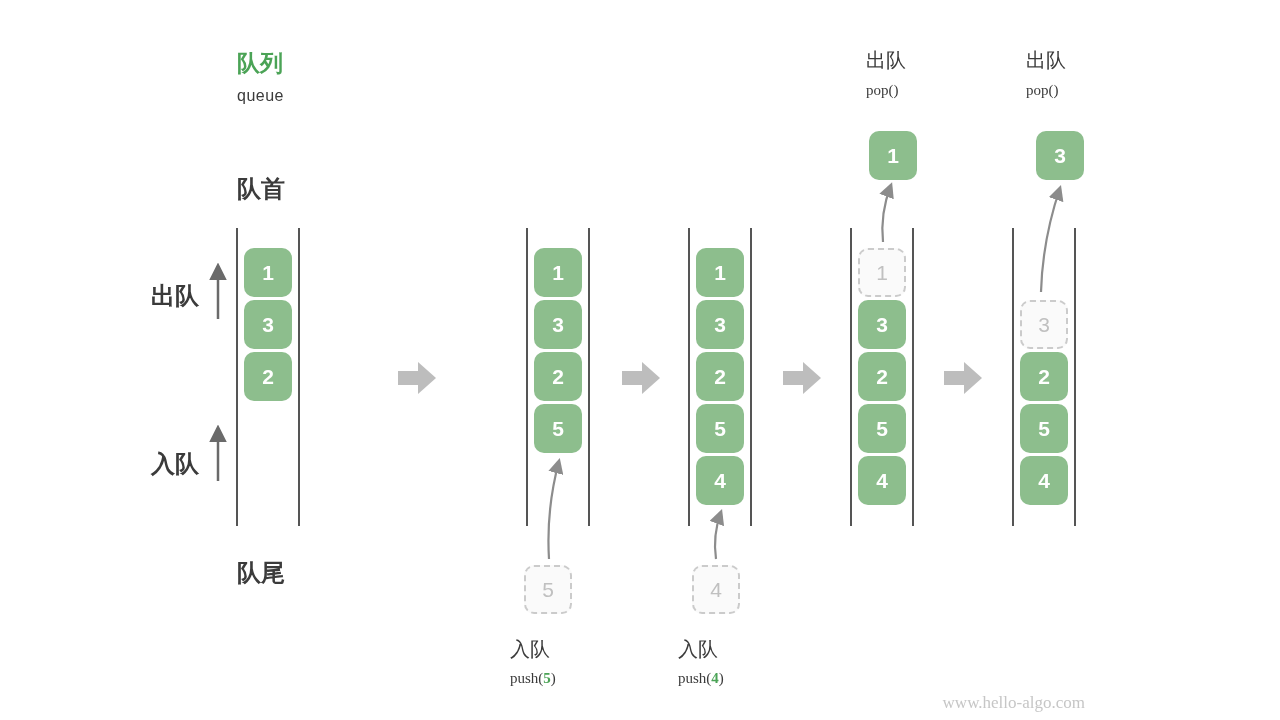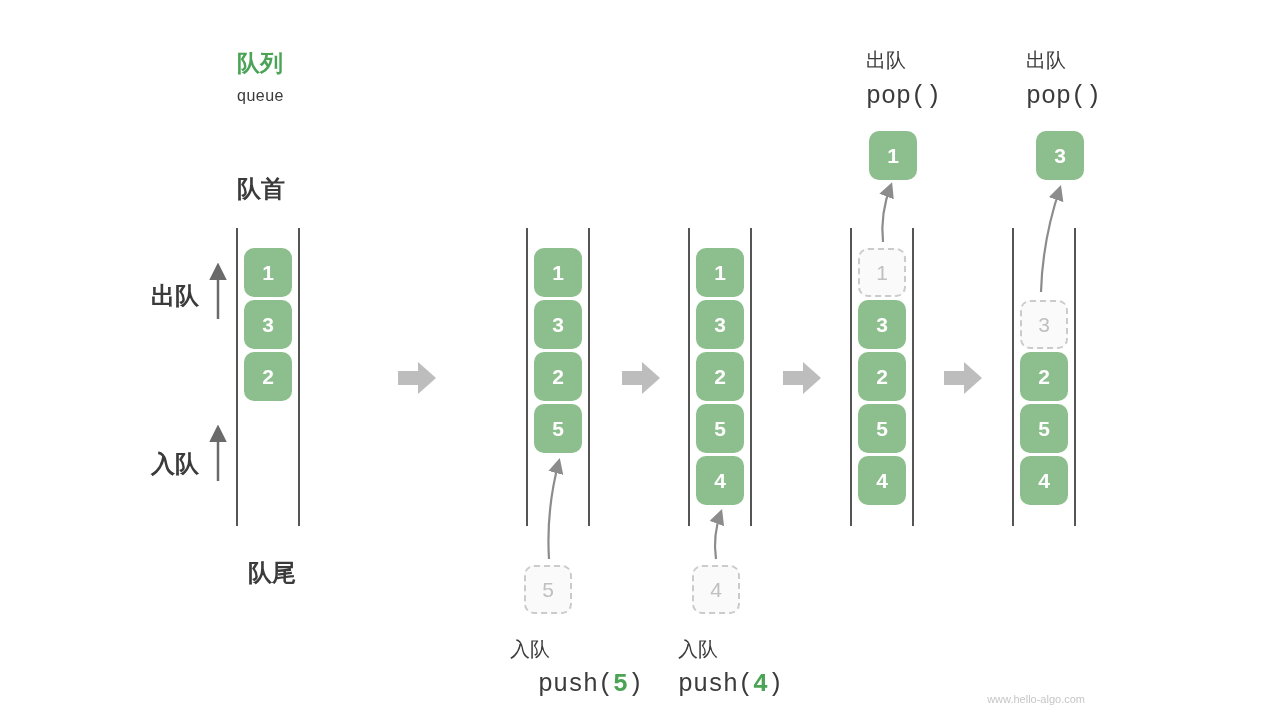--- a/index.html
+++ b/index.html
@@ -13,37 +13,37 @@
   .side-label { font-size:24px; font-weight:700; color:var(--dark); }
 
   .queue-line { width:2px; background:var(--lineDark); }
 
   .qbox { width:48px; height:49px; border-radius:10px; display:flex; align-items:center;
           justify-content:center; font-size:21px; }
   .qbox.solid { background:var(--boxGreen); color:#ffffff; font-weight:700; }
   .qbox.ghost { background:#fafafa; border:2px dashed #cbcbcb; color:var(--ghost); font-weight:400; }
 
   .op-label { font-size:20px; color:var(--dark); }
-  .op-code  { font-family:Liberation Mono, monospace; font-size:25px; color:var(--dark); }
+  .op-code  { font-family:Liberation Serif, serif; font-size:15px; color:var(--dark); }
   .op-code .arg { color:var(--accent); font-weight:700; }
 
   #arrow-layer { position:absolute; left:0; top:0; width:1280px; height:720px; pointer-events:none; }
 
-  .watermark { font-family:Liberation Sans, sans-serif; font-size:11px;
+  .watermark { font-family:Liberation Serif, serif; font-size:17px;
                color:var(--wm); position:absolute; right:43px; top:677px; }
 </style>
 </head>
 <body>
 
 <div id="canvas">
   <div class="abs title-zh" style="left:237px; top:32px;">队列</div>
   <div class="abs title-en" style="left:237px; top:71px;">queue</div>
 
   <div class="abs side-label" style="left:237px; top:157px;">队首</div>
-  <div class="abs side-label" style="left:237px; top:541px;margin-left:11px;">队尾</div>
+  <div class="abs side-label" style="left:237px; top:541px;">队尾</div>
 
   <div class="abs side-label" style="left:151px; top:264px;">出队</div>
   <div class="abs side-label" style="left:151px; top:432px;">入队</div>
 
   <svg id="arrow-layer">
       <defs>
         <marker id="mCurve" viewBox="0 0 10 10" refX="8" refY="5" markerWidth="7" markerHeight="7" orient="auto-start-reverse">
           <path d="M0,0 L10,5 L0,10 z" fill="#8c8c8c"></path>
         </marker>
         <marker id="mSide" viewBox="0 0 10 10" refX="8" refY="5" markerWidth="7" markerHeight="7" orient="auto-start-reverse">
@@ -91,21 +91,21 @@
       <div class="abs queue-line" style="left: 1012px; top: 212px; height: 298px;"></div>
       <div class="abs queue-line" style="left: 1074px; top: 212px; height: 298px;"></div>
       <div class="abs qbox ghost" style="left: 1020px; top: 284px;">3</div>
       <div class="abs qbox solid" style="left: 1020px; top: 336px;">2</div>
       <div class="abs qbox solid" style="left: 1020px; top: 388px;">5</div>
       <div class="abs qbox solid" style="left: 1020px; top: 440px;">4</div>
     </div>
   <div id="ops-layer">
       <div class="abs qbox ghost" style="left: 524px; top: 549px;">5</div>
       <div class="abs op-label" style="left: 510px; top: 620px;">入队</div>
-      <div class="abs op-code" style="left: 510px; top: 654px; margin-left: 28px;"><span>push(</span><span class="arg">5</span><span>)</span></div>
+      <div class="abs op-code" style="left: 510px; top: 654px;"><span>push(</span><span class="arg">5</span><span>)</span></div>
       <div class="abs qbox ghost" style="left: 692px; top: 549px;">4</div>
       <div class="abs op-label" style="left: 678px; top: 620px;">入队</div>
       <div class="abs op-code" style="left: 678px; top: 654px;"><span>push(</span><span class="arg">4</span><span>)</span></div>
       <div class="abs qbox solid" style="left: 869px; top: 115px;">1</div>
       <div class="abs op-label" style="left: 866px; top: 31px;">出队</div>
       <div class="abs op-code" style="left: 866px; top: 66px;">pop()</div>
       <div class="abs qbox solid" style="left: 1036px; top: 115px;">3</div>
       <div class="abs op-label" style="left: 1026px; top: 31px;">出队</div>
       <div class="abs op-code" style="left: 1026px; top: 66px;">pop()</div>
     </div>

